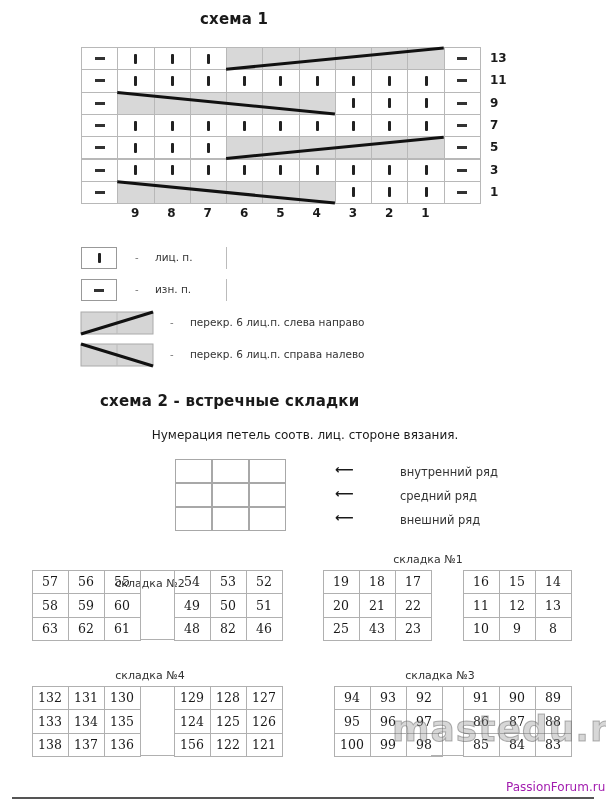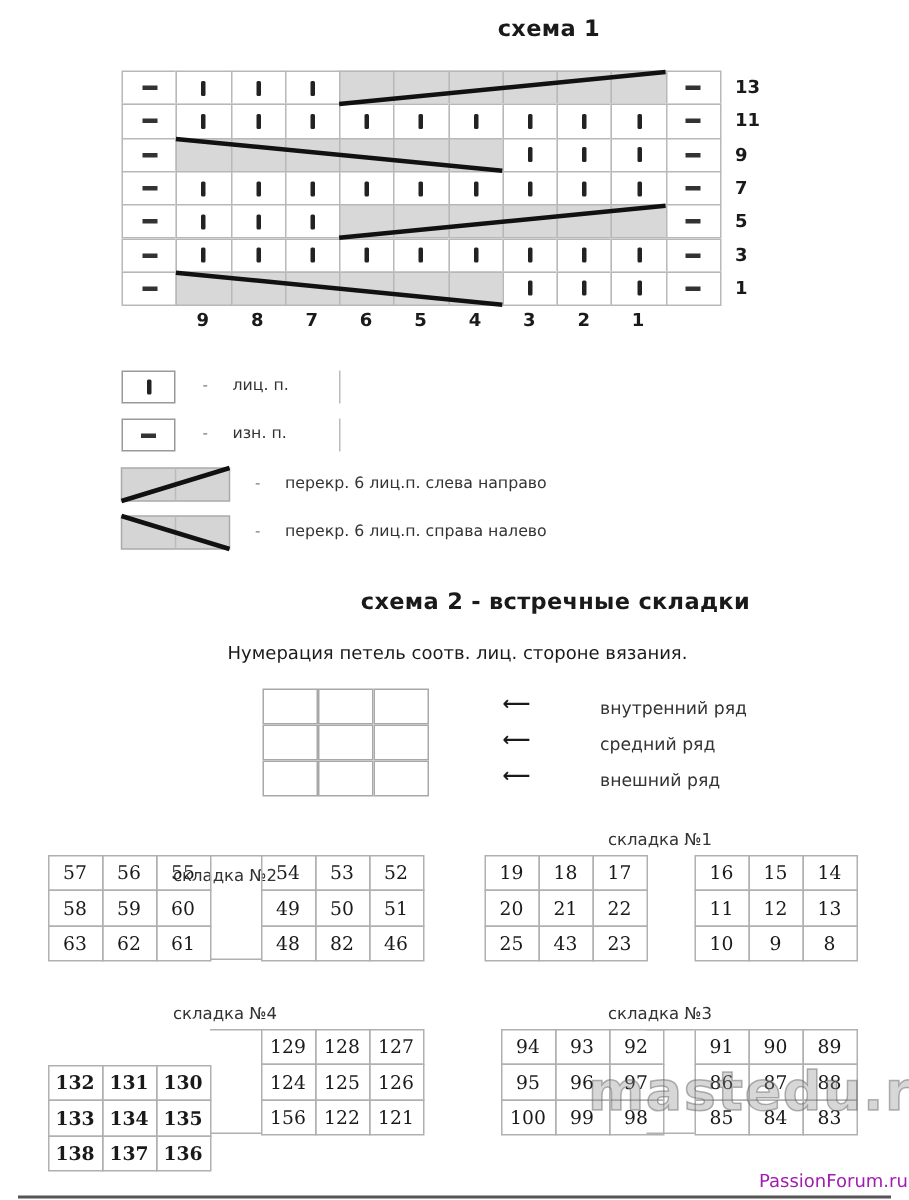--- a/index.html
+++ b/index.html
@@ -1,19 +1,19 @@
 <!DOCTYPE html>
 <html><head>
 <meta charset="utf-8">
 <style>
   html, body { margin:0; padding:0; background:#fff; }
   body { width:606px; height:800px; position:relative; overflow:hidden;
          font-family:"DejaVu Sans", sans-serif; color:#1a1a1a; }
   .abs { position:absolute; }
-  .title { font-weight:bold; font-size:15px; text-align:right; letter-spacing:0.2px; }
+  .title { font-weight:bold; font-size:15px; text-align:left; letter-spacing:0.2px; }
   
   #grid1 { position:absolute; left:81px; top:47px; width:399px; height:156px; }
   .g1cell { position:absolute; box-sizing:border-box; border:1px solid #b8b8b8;
             display:flex; align-items:center; justify-content:center;
             font-weight:bold; font-size:13px; color:#222; background:#fff; }
   .g1cell.shade { background:#d8d8d8; }
   .knit { width:3px; height:10px; background:#222; border-radius:1px; }
   .purl { width:10px; height:3px; background:#333; }
   .rownum { position:absolute; font-weight:bold; font-size:12px; left:490px; width:20px; }
   .colnum { position:absolute; font-weight:bold; font-size:12px; top:206px; width:36px; text-align:center; }
@@ -301,21 +301,21 @@
 </div>
 
 <div class="arrow" style="left:335px; top:462px;">⟵</div>
 <div class="rowlabel" style="left:400px; top:465px;">внутренний ряд</div>
 <div class="arrow" style="left:335px; top:486px;">⟵</div>
 <div class="rowlabel" style="left:400px; top:489px;">средний ряд</div>
 <div class="arrow" style="left:335px; top:510px;">⟵</div>
 <div class="rowlabel" style="left:400px; top:513px;">внешний ряд</div>
 
 <div class="foldtitle" style="left:90px; top:577px; width:120px;">складка №2</div>
-<div class="foldtitle" style="left:380px; top:553px; width:120px;text-align:center;">складка №1</div>
+<div class="foldtitle" style="left:368px; top:553px; width:120px;text-align:center;">складка №1</div>
 <div class="foldtitle" style="left:90px; top:669px; width:120px;">складка №4</div>
 <div class="foldtitle" style="left:380px; top:669px; width:120px;">складка №3</div>
 
 <div id="folds">
     <div class="numgrid" style="left: 32px; top: 570px;">
       <div class="nc">57</div>
       <div class="nc">56</div>
       <div class="nc">55</div>
       <div class="nc">58</div>
       <div class="nc">59</div>
@@ -351,21 +351,21 @@
       <div class="nc">16</div>
       <div class="nc">15</div>
       <div class="nc">14</div>
       <div class="nc">11</div>
       <div class="nc">12</div>
       <div class="nc">13</div>
       <div class="nc">10</div>
       <div class="nc">9</div>
       <div class="nc">8</div>
     </div>
-    <div class="numgrid" style="left: 32px; top: 710px; font-weight: bold;">
+    <div class="numgrid" style="left: 32px; top: 686px;">
       <div class="nc">132</div>
       <div class="nc">131</div>
       <div class="nc">130</div>
       <div class="nc">133</div>
       <div class="nc">134</div>
       <div class="nc">135</div>
       <div class="nc">138</div>
       <div class="nc">137</div>
       <div class="nc">136</div>
     </div>

